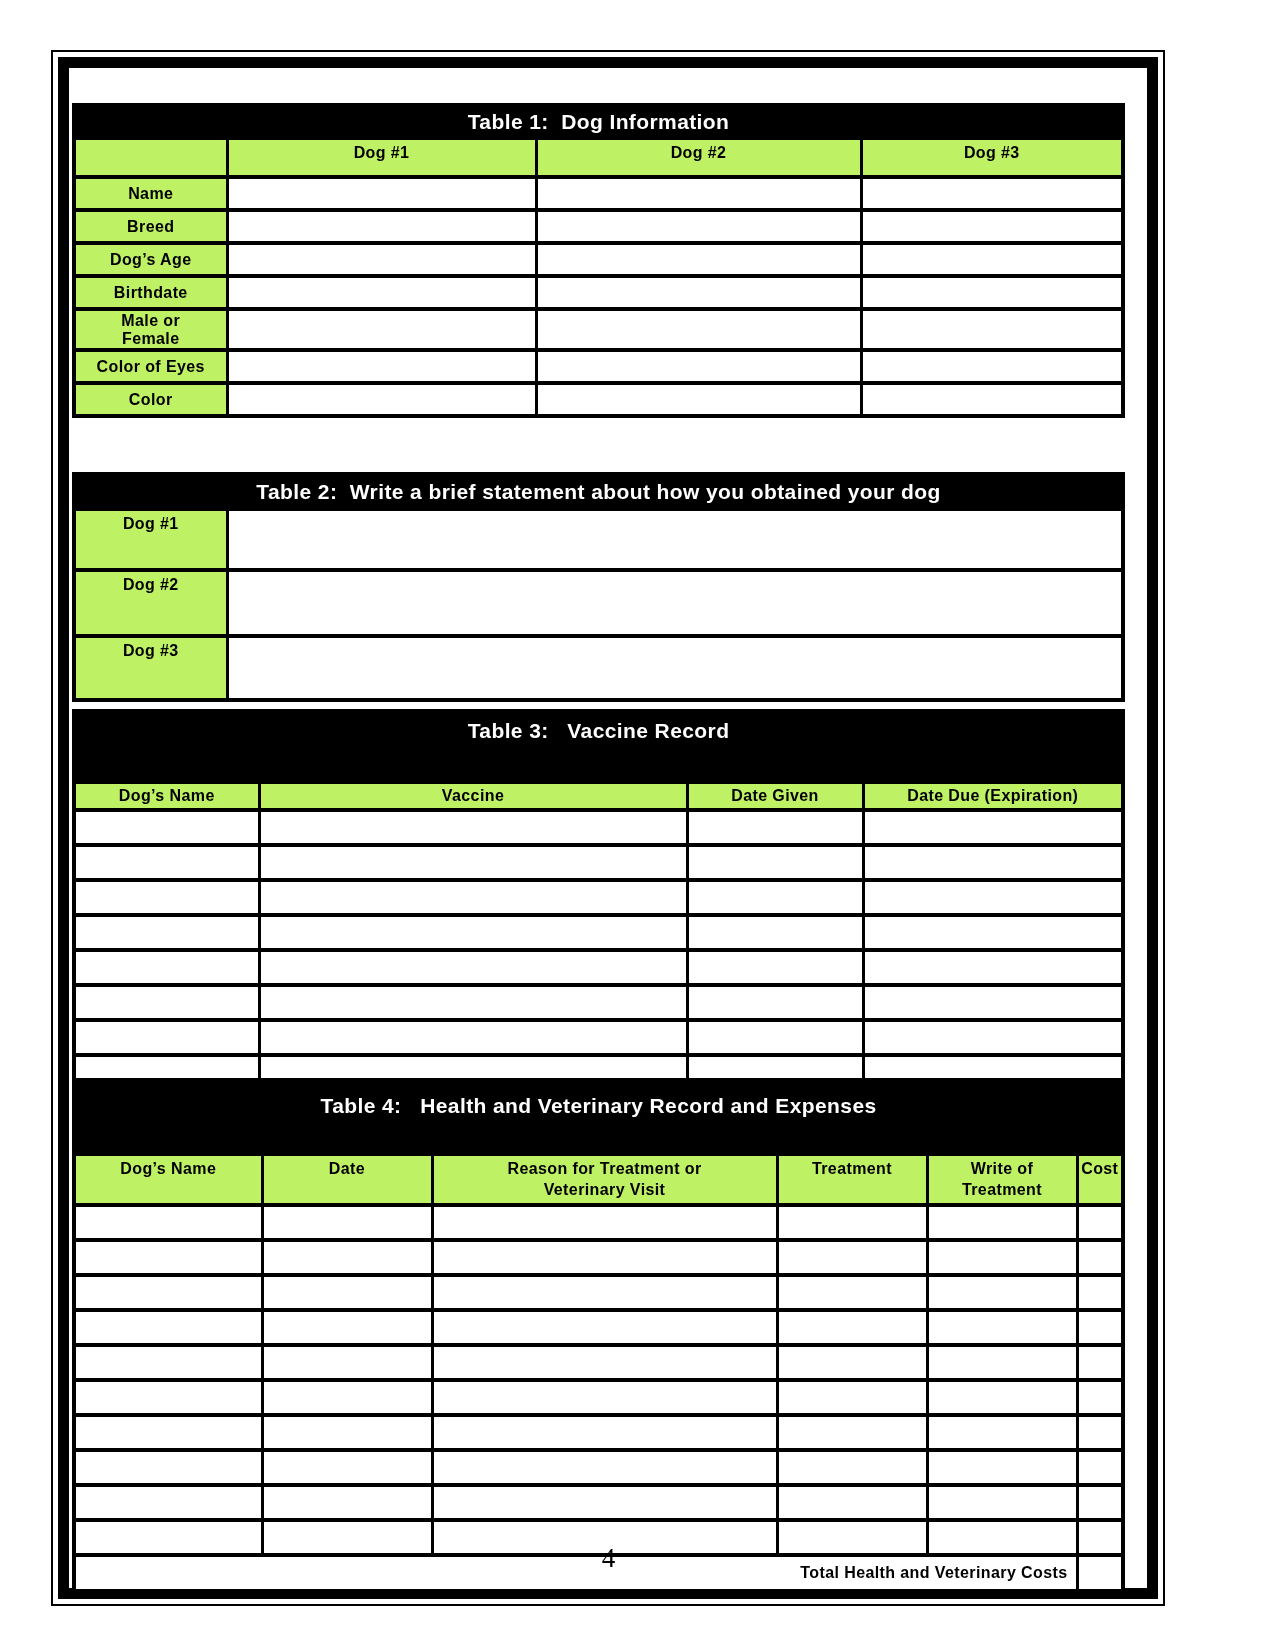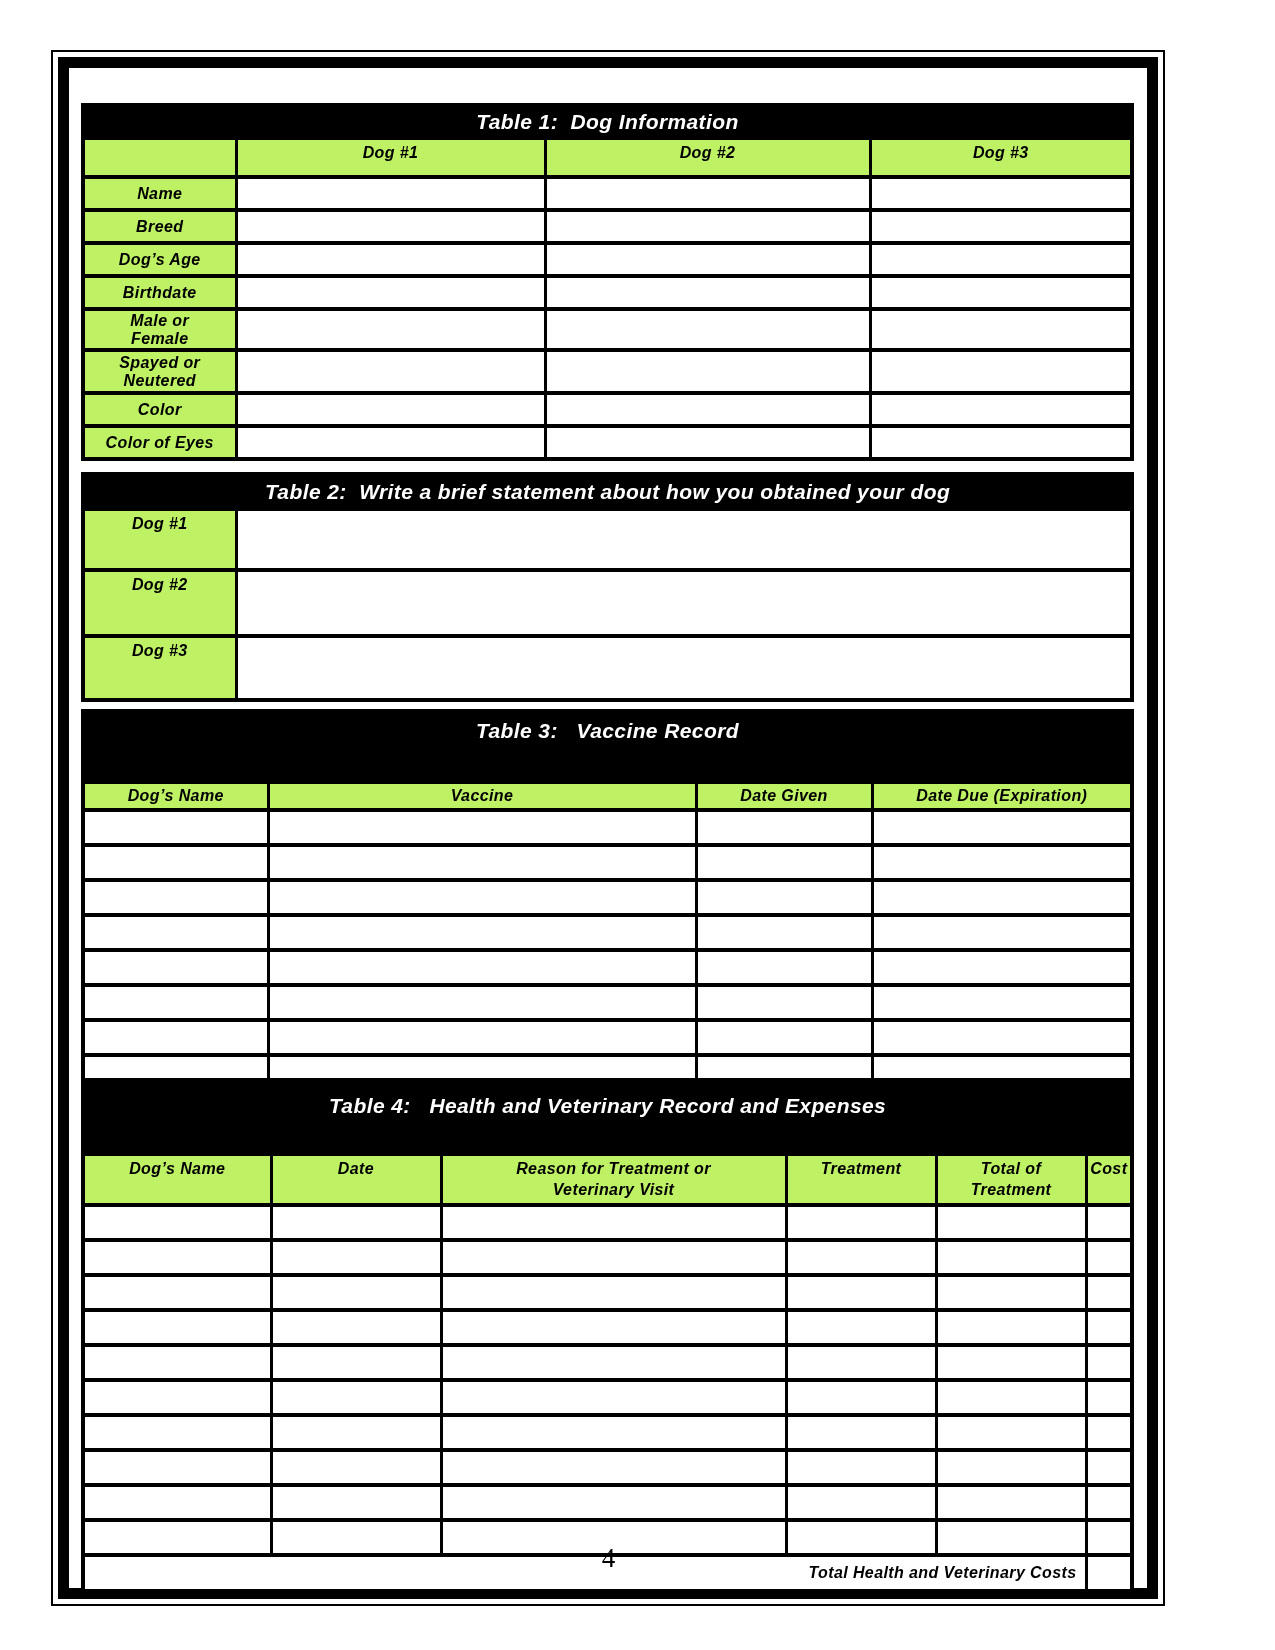--- a/index.html
+++ b/index.html
@@ -10,23 +10,22 @@
   }
   .frame-thin {
     position:absolute; left:51px; top:50px; width:1114px; height:1556px;
     border:2px solid #000; box-sizing:border-box;
   }
   .frame-thick {
     position:absolute; left:58px; top:57px; width:1100px; height:1542px;
     border:11px solid #000; box-sizing:border-box;
   }
   table.t {
-    position:absolute; left:81px; border-collapse:collapse; table-layout:fixed;
+    position:absolute; left:72px; border-collapse:collapse; table-layout:fixed;
     border:4px solid #000;
-    font-style:italic;
   }
   .t1 { top:103px; width:1049px; }
   .t2 { top:472px; width:1049px;border-radius:23px; }
   .t3 { top:709px; width:1049px; }
   .t4 { top:1078px; width:1049px; }
   td {
     border:solid #000; border-width:4px 3px; padding:0;
     font-size:16px; letter-spacing:0.4px; text-align:center; vertical-align:middle;
     white-space:pre-wrap; overflow:hidden;
   }
@@ -106,35 +105,28 @@
         <td class="fill"></td>
         <td class="fill"></td>
       </tr>
       <tr class="rh37">
         <td class="gray">Male or
 Female</td>
         <td class="fill"></td>
         <td class="fill"></td>
         <td class="fill"></td>
       </tr>
-      <tr class="rh39">
-        <td class="gray">Spayed or
-Neutered</td>
+      <tr class="rh29">
+        <td class="gray">Color of Eyes</td>
         <td class="fill"></td>
         <td class="fill"></td>
         <td class="fill"></td>
       </tr>
       <tr class="rh29">
         <td class="gray">Color</td>
-        <td class="fill"></td>
-        <td class="fill"></td>
-        <td class="fill"></td>
-      </tr>
-      <tr class="rh29">
-        <td class="gray">Color of Eyes</td>
         <td class="fill"></td>
         <td class="fill"></td>
         <td class="fill"></td>
       </tr>
     </tbody>
   </table>
 
   <table class="t t2">
     <colgroup>
       <col style="width:153px">
@@ -248,21 +240,21 @@
     <tbody>
       <tr class="rh60">
         <td colspan="6" class="title-cell tall-title">Table 4:   Health and Veterinary Record and Expenses</td>
       </tr>
       <tr class="rh45">
         <td class="gray top-align">Dog’s Name</td>
         <td class="gray top-align">Date</td>
         <td class="gray top-align">Reason for Treatment or
 Veterinary Visit</td>
         <td class="gray top-align">Treatment</td>
-        <td class="gray top-align">Total of
+        <td class="gray top-align">Write of
 Treatment</td>
         <td class="gray top-align">Cost</td>
       </tr>
 
         <tr class="rh31">
           <td class="fill"></td>
           <td class="fill"></td>
           <td class="fill"></td>
           <td class="fill"></td>
           <td class="fill"></td>

